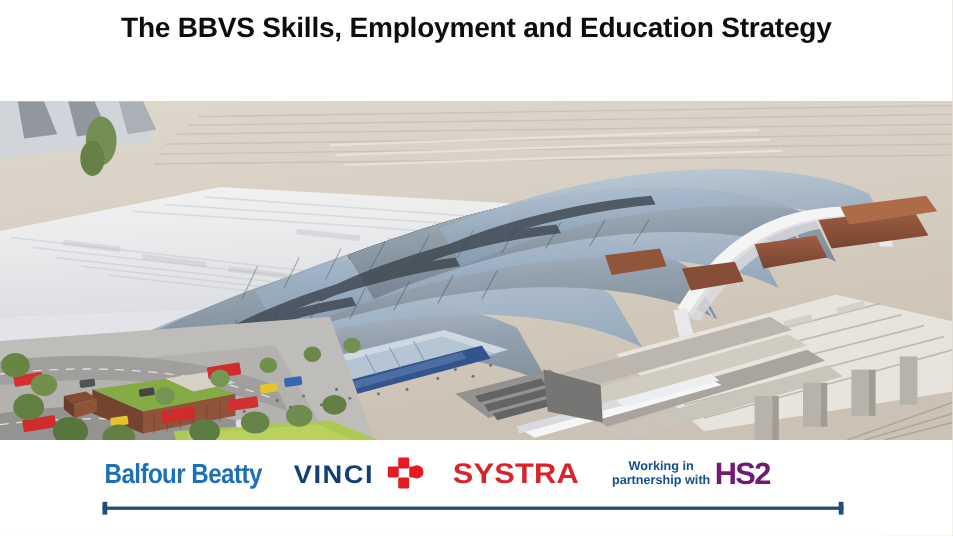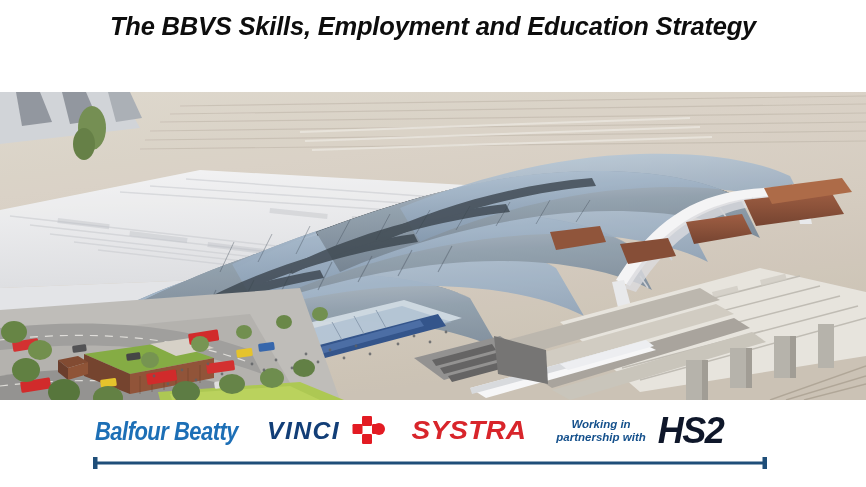--- a/index.html
+++ b/index.html
@@ -3,21 +3,21 @@
 <meta charset="utf-8">
 <style>
   html,body{margin:0;padding:0;}
   body{
     width:866px;height:487px;
     background:#ffffff;
     font-family:"Liberation Sans", sans-serif;
     overflow:hidden;
     position:relative;
   }
-  .slide{position:relative;width:804px;height:487px;background:#fff;font-style:italic;}
+  .slide{position:relative;width:804px;height:487px;background:#fff;}
 
   
   .title-block{
     position:absolute;left:0;top:10px;width:866px;
     text-align:center;
     color:#0d0d0d;
     font-weight:bold;
     font-size:25.5px;
     line-height:33px;
     letter-spacing:-0.2px;
@@ -69,34 +69,34 @@
   .logo-systra{
     color:#d8252b;
     font-weight:bold;
     font-size:28px;
     letter-spacing:0.2px;
     margin-left:26px;
     transform:scaleY(0.92);
     white-space:nowrap;
   }
   .logo-partnership{
-    display:flex;align-items:center;gap:12px;margin-left:30px;
+    display:flex;align-items:center;gap:4px;margin-left:30px;
   }
   .partner-text{
     color:#14508c;
     font-weight:bold;
     font-size:11.5px;
     line-height:13px;
     text-align:center;
     white-space:nowrap;
   }
   .hs2-word{
-    color:#0f172a;
-    font-weight:bold;
-    font-size:36px;
+    color:#701a75;
+    font-weight:bold;
+    font-size:28px;
     letter-spacing:-1.5px;
     line-height:40px;
     white-space:nowrap;
   }
   .bluerule{
     position:absolute;left:93px;top:55px;width:674px;height:12px;
   }
 </style>
 </head>
 <body>

